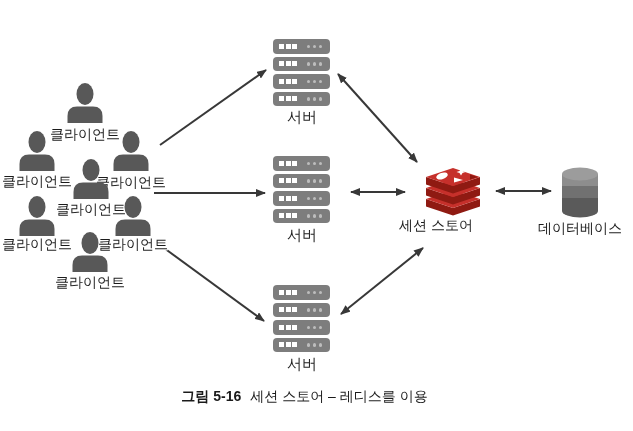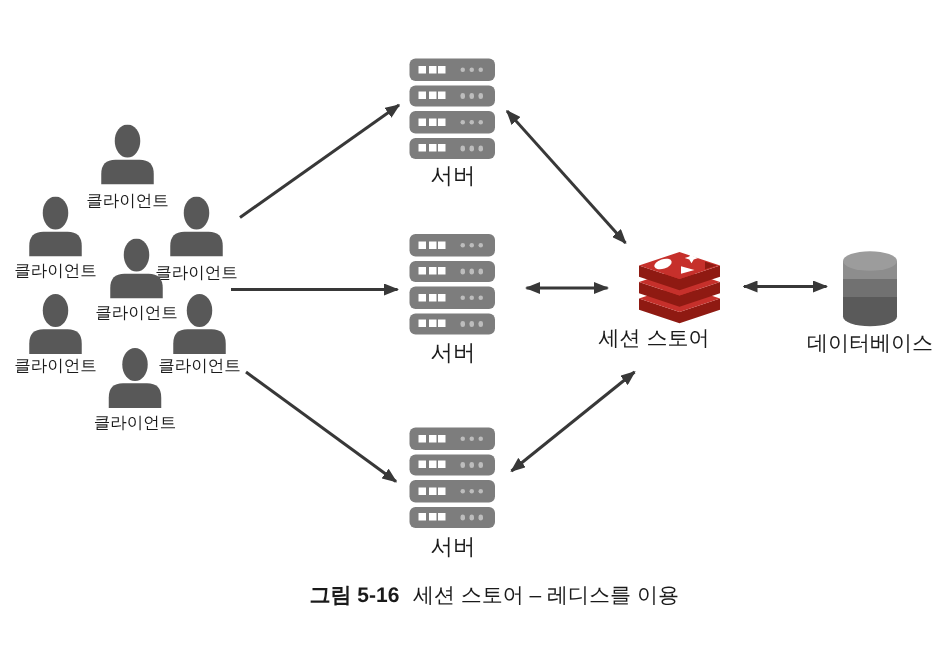--- a/index.html
+++ b/index.html
@@ -9,36 +9,36 @@
   #arrow-layer { position:absolute; left:0; top:0; width:633px; height:431px; }
   #arrow-layer line { stroke:var(--arrow); stroke-width:2; }
 
   .client { position:absolute; width:38px; height:40px; }
   .client svg { display:block; fill:var(--person); }
 
   .diagram-label { position:absolute; transform:translateX(-50%); white-space:nowrap;
     color:var(--label_text); font-weight:normal;
     text-shadow:-1px 0 0 #fff, 1px 0 0 #fff, 0 -1px 0 #fff, 0 1px 0 #fff,
                 -1px -1px 0 #fff, 1px 1px 0 #fff, -1px 1px 0 #fff, 1px -1px 0 #fff; }
-  .client-label { font-size:11px; }
+  .client-label { font-size:14px; }
   .server-label { font-size:15px; }
   .node-label { font-size:14px; }
 
   .server-stack { position:absolute; width:58px; }
   .bar { width:57px; height:14.5px; background:var(--server_bar); border-radius:4px;
          display:flex; align-items:center; padding-left:6px; box-sizing:border-box; margin-bottom:3px; }
   .sq { width:5px; height:5px; background:var(--server_square); margin-right:1.5px; }
   .bar-spacer { width:8px; }
   .dot { width:3.5px; height:3.5px; border-radius:50%; background:var(--server_dot); margin-right:2.5px; }
 
   .node-icon { position:absolute; }
   .node-icon svg { display:block; }
 
   .caption { position:absolute; left:0; top:388px; width:609px; text-align:center;
-             font-size:14px; color:#1a1a1a;padding-left:25px; }
+             font-size:14px; color:#1a1a1a; }
   .cap-bold { font-weight:bold; }
   .cap-text { margin-left:9px; }
 </style>
 </head>
 <body>
 
 <div class="canvas">
 
   <svg id="arrow-layer" viewBox="0 0 633 431">
     <defs>

